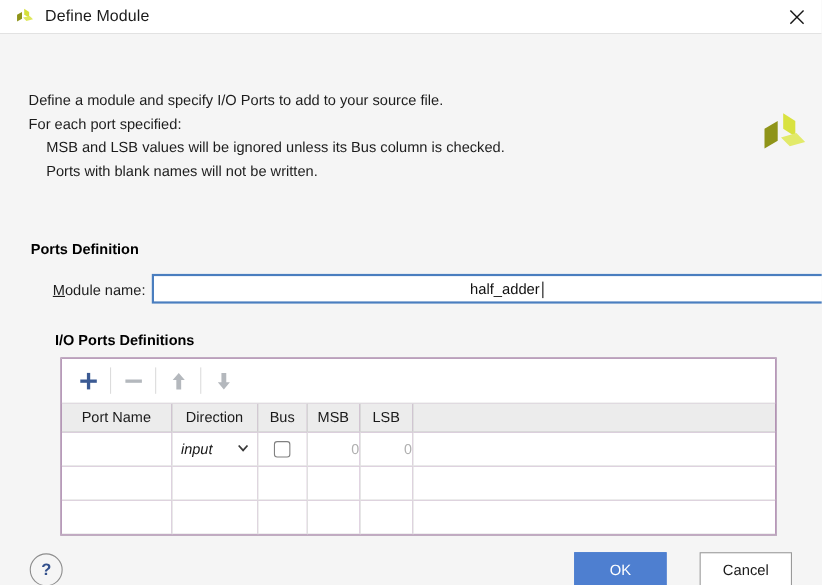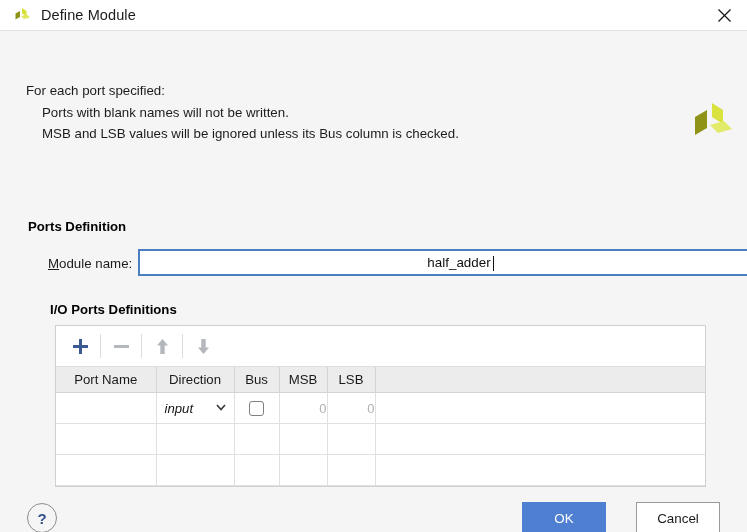--- a/index.html
+++ b/index.html
@@ -300,23 +300,24 @@
     <svg width="15" height="15" viewBox="0 0 15 15">
       <line x1="1.5" y1="1.5" x2="13.5" y2="13.5" stroke="#171717" stroke-width="1.3"></line>
       <line x1="13.5" y1="1.5" x2="1.5" y2="13.5" stroke="#171717" stroke-width="1.3"></line>
     </svg>
   </div>
 </div>
 
 <div class="dialog-body">
 
   <div class="desc">
+    <div>Define a module and specify I/O Ports to add to your source file.</div>
     <div>For each port specified:</div>
+    <div class="indent">MSB and LSB values will be ignored unless its Bus column is checked.</div>
     <div class="indent">Ports with blank names will not be written.</div>
-    <div class="indent">MSB and LSB values will be ignored unless its Bus column is checked.</div>
   </div>
 
   <div class="corner-logo">
     <svg width="48" height="48" viewBox="0 0 48 48">
       <polygon points="24,6 35,13 35,27 24,20" fill="#d9e23f"></polygon>
       <polygon points="7,20 19,13 19,31 7,38" fill="#8f9419"></polygon>
       <polygon points="22,28 36,24 44,32 30,36" fill="#e2ea6a"></polygon>
     </svg>
   </div>
 

